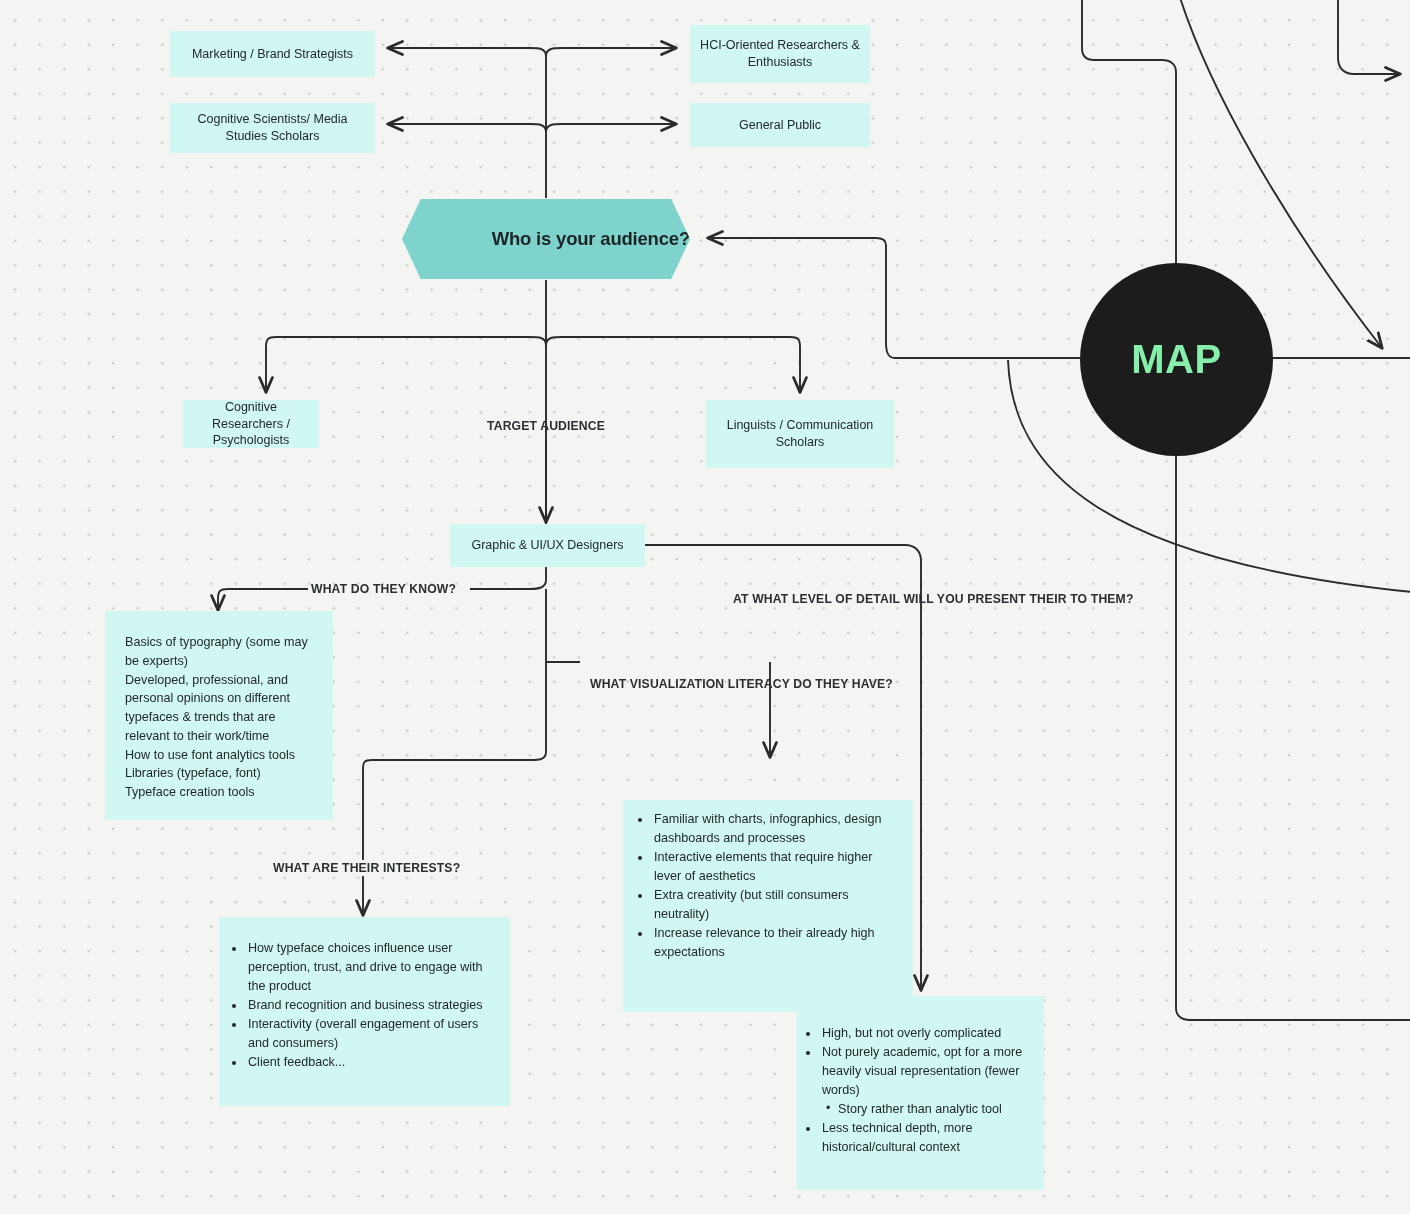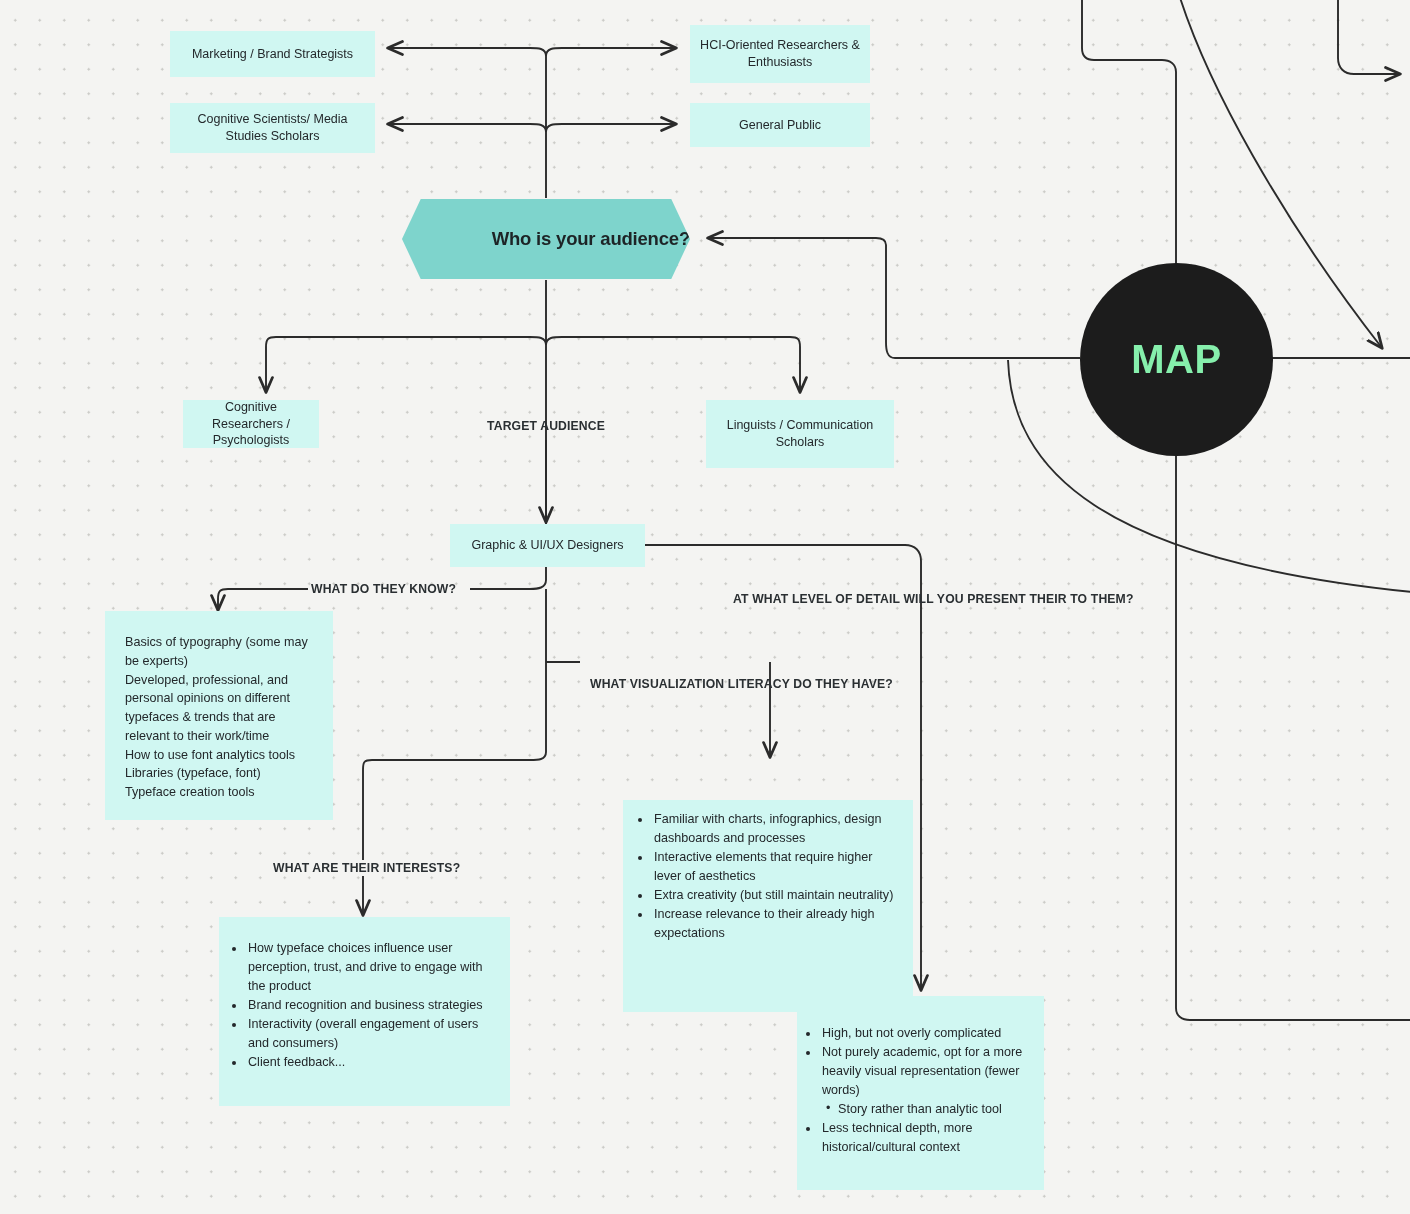--- a/index.html
+++ b/index.html
@@ -209,21 +209,21 @@
       <li>Brand recognition and business strategies</li>
       <li>Interactivity (overall engagement of users and consumers)</li>
       <li>Client feedback...</li>
     </ul>
   </div>
 
   <div class="node left-align" style="left:623px; top:772px; width:290px; height:212px; padding:10px 18px 12px 14px;margin-top:28px;">
     <ul class="bullets">
       <li>Familiar with charts, infographics, design dashboards and processes</li>
       <li>Interactive elements that require higher lever of aesthetics</li>
-      <li>Extra creativity (but still maintain neutrality)</li>
+      <li>Extra creativity (but still consumers neutrality)</li>
       <li>Increase relevance to their already high expectations</li>
     </ul>
   </div>
 
   <div class="node left-align" style="left:797px; top:996px; width:247px; height:194px; padding:28px 14px 12px 8px;">
     <ul class="bullets">
       <li>High, but not overly complicated</li>
       <li>Not purely academic, opt for a more heavily visual representation (fewer words)</li>
       <li style="list-style:none; margin-left:-15px;">
         <ul class="sub">

